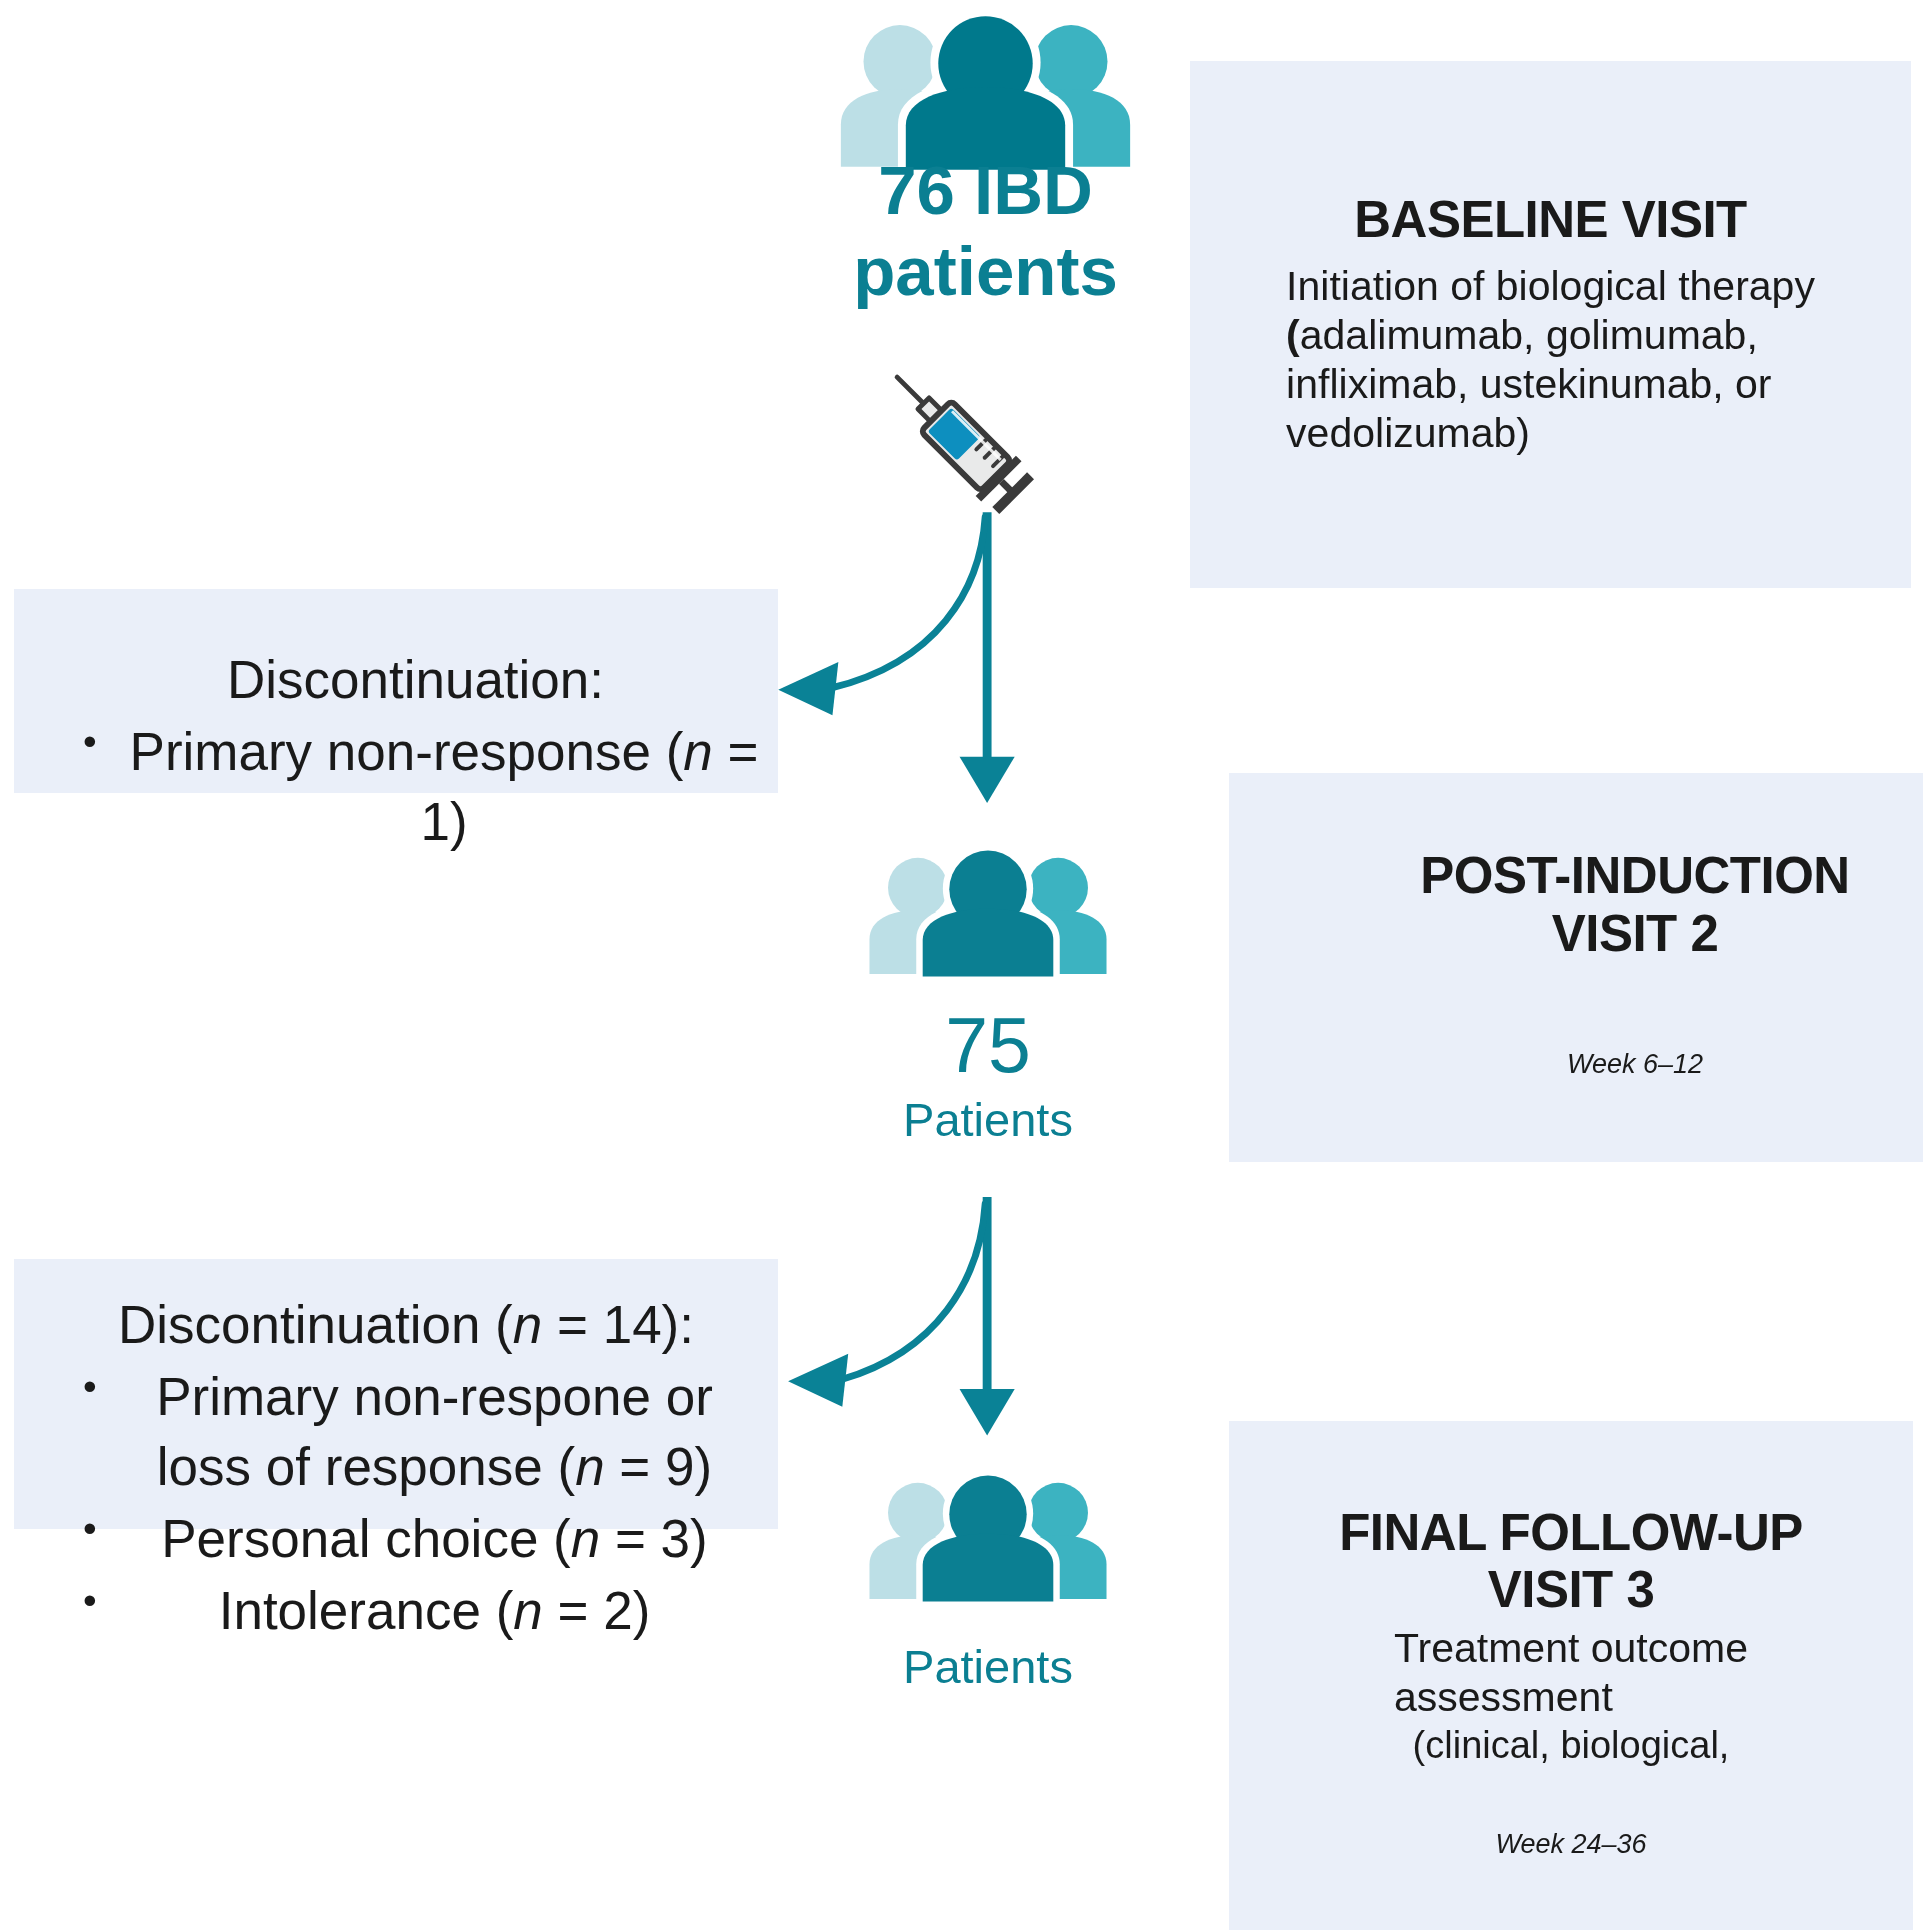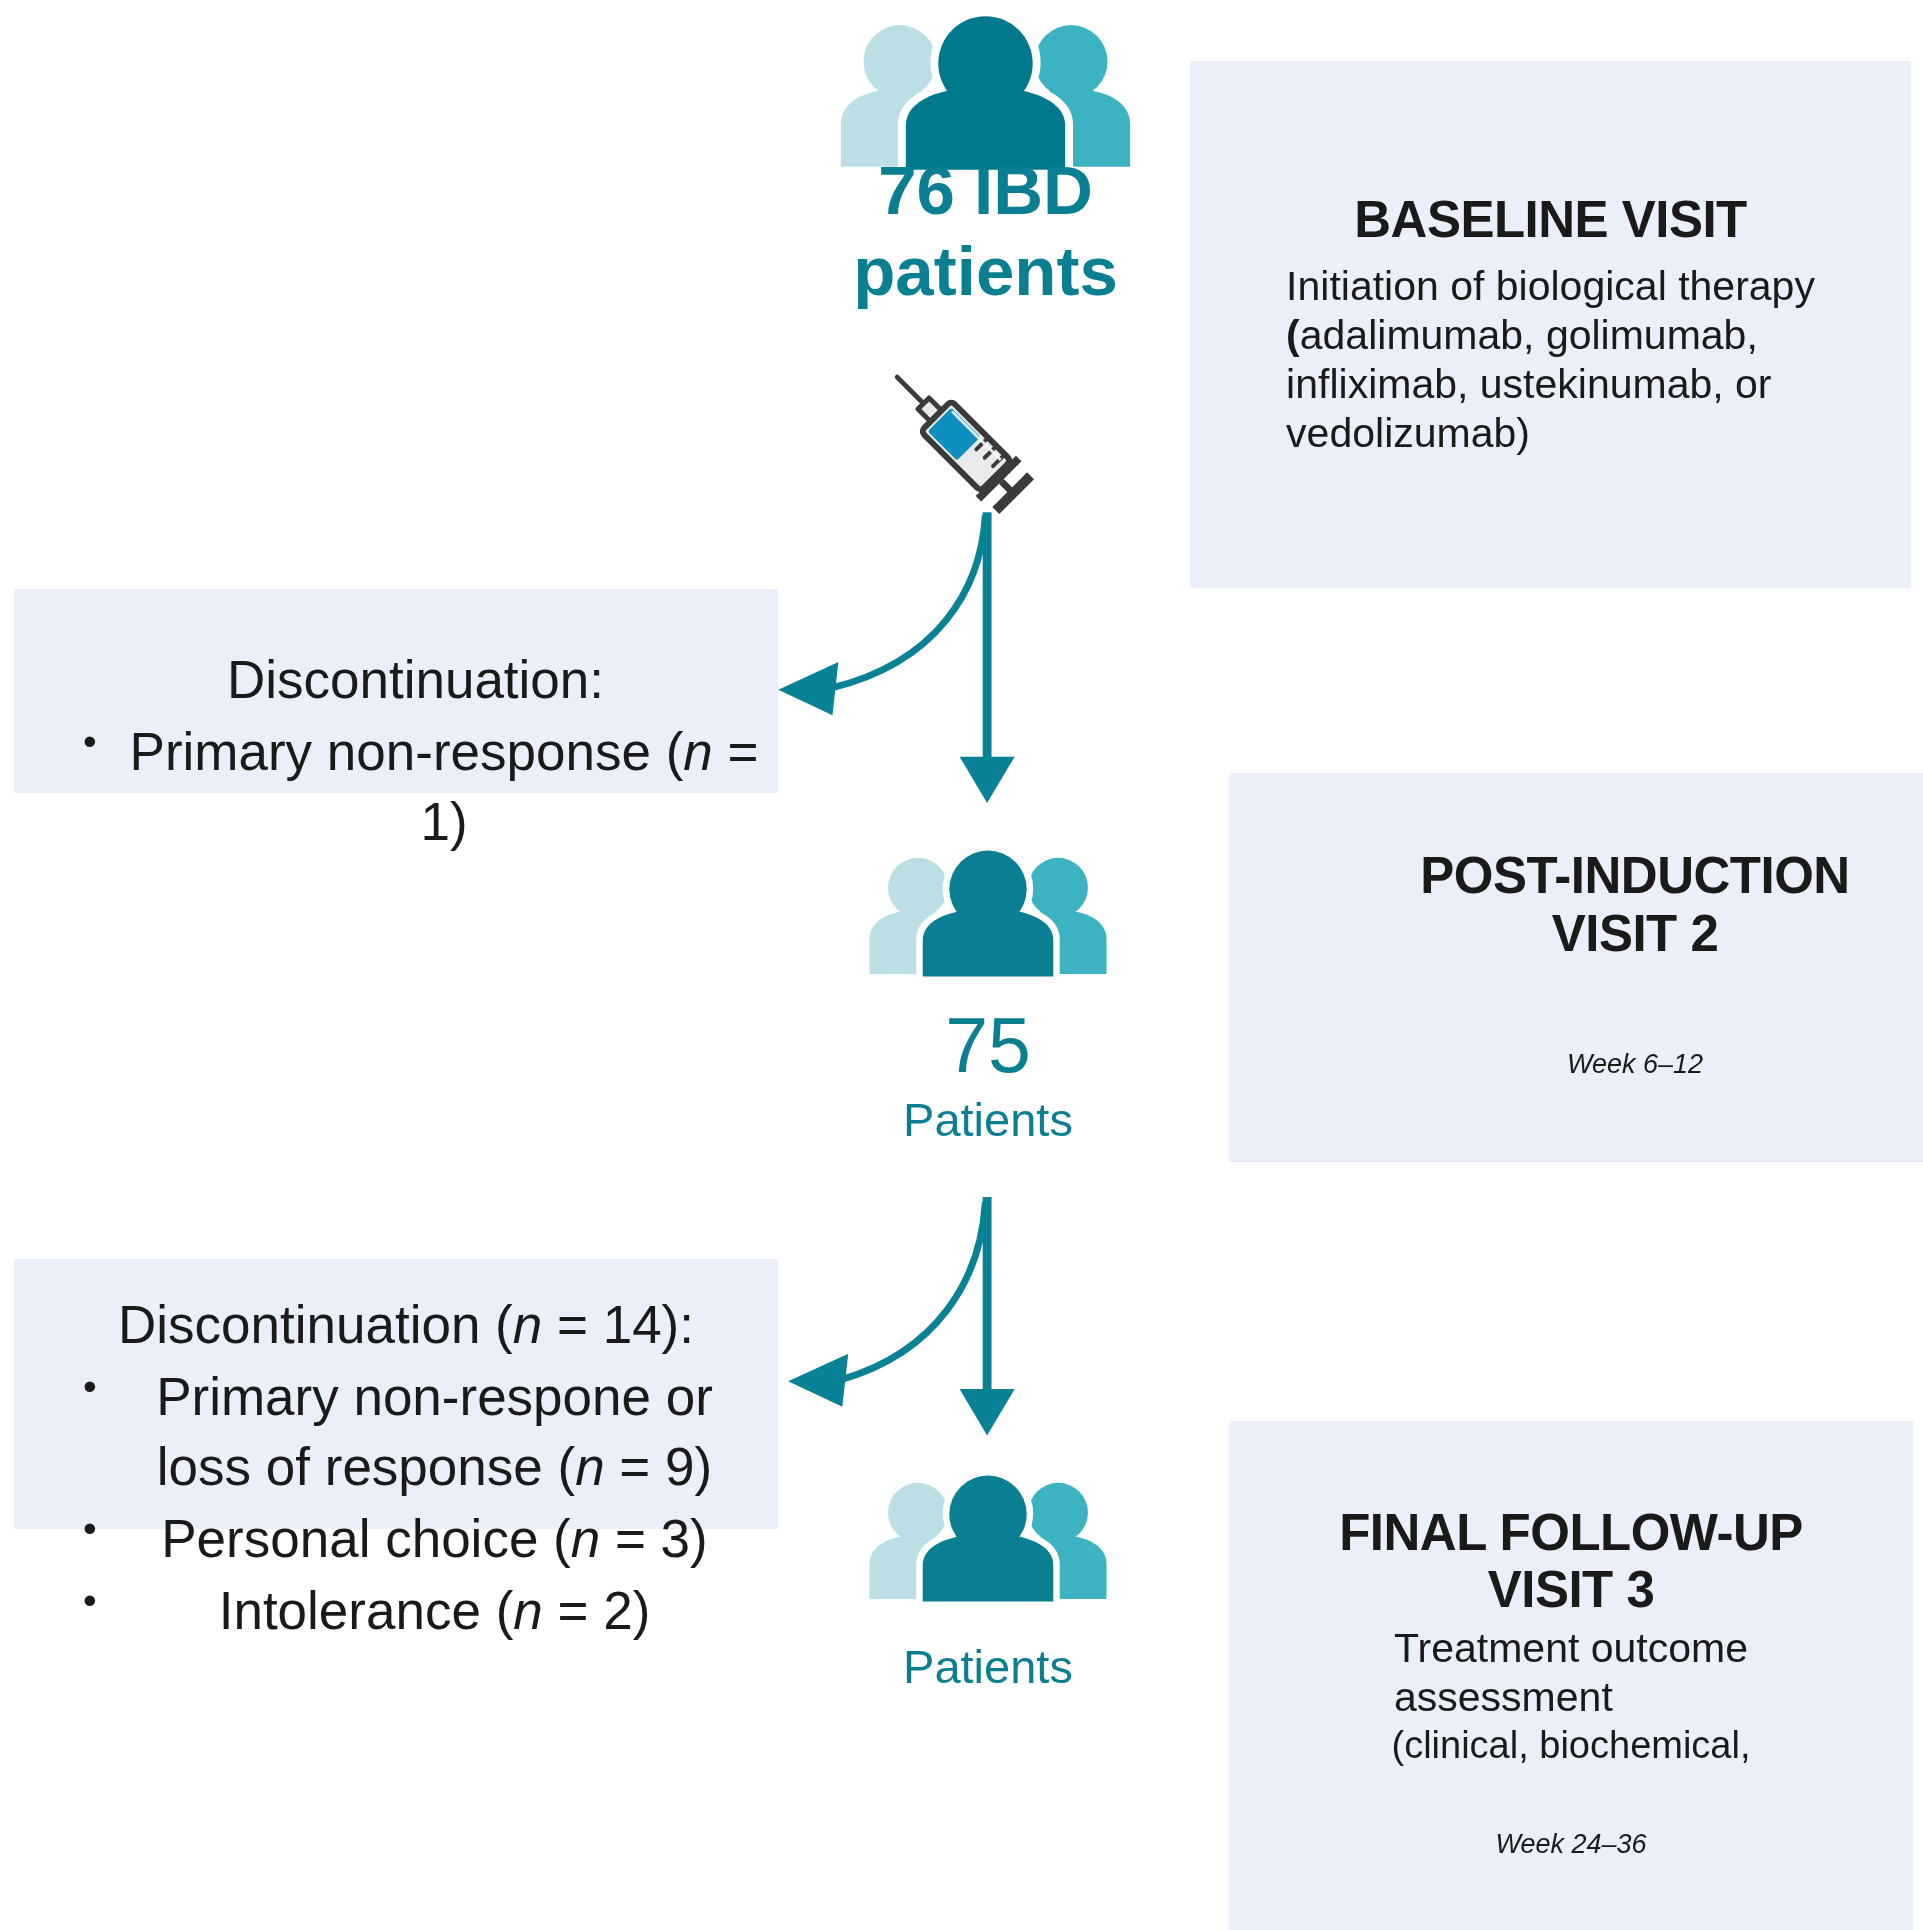--- a/index.html
+++ b/index.html
@@ -275,18 +275,18 @@
   <div class="panel-inner" style="padding:0 17.7px;">
     <div class="panel-title" style="margin-top:-5.9px;">
       <div>FINAL FOLLOW-UP</div>
       <div>VISIT 3</div>
     </div>
     <div class="panel-body" style="margin-top:5.9px;">
       <div>Treatment outcome</div>
       <div>assessment</div>
     </div>
     <div class="panel-body small">
-      <div>(clinical, biochemical,</div>
+      <div>(clinical, biological,</div>
     </div>
     <div class="panel-week" style="margin-top:61px;">Week 24–36</div>
   </div>
 </div>
 
 
 </body></html>

